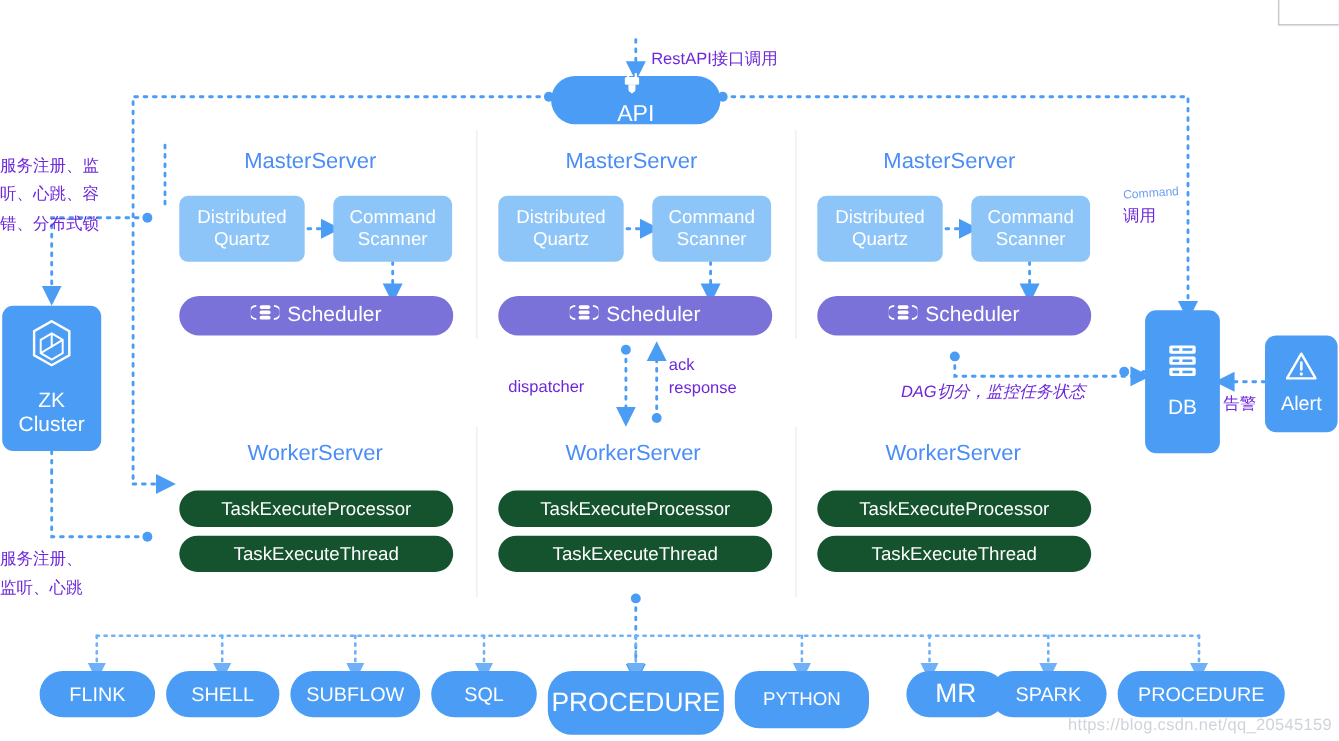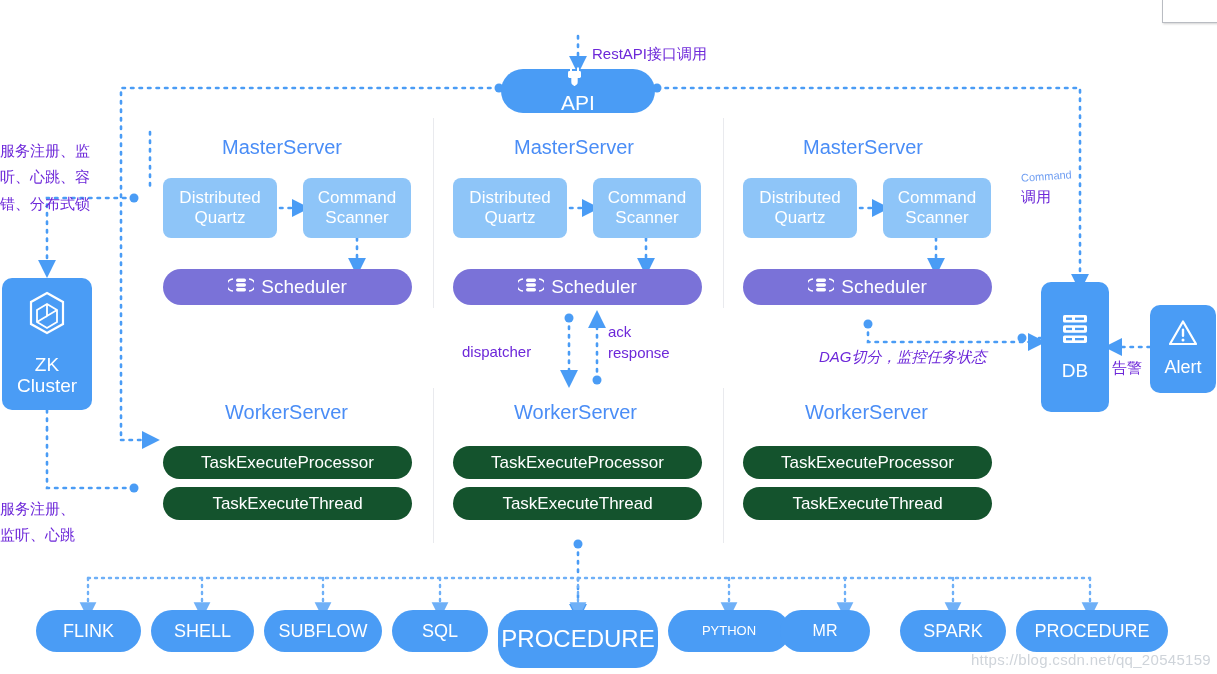--- a/index.html
+++ b/index.html
@@ -245,21 +245,21 @@
       </svg>
     </span>
     <span>Alert</span>
   </div>
 
   <div class="node pill" style="left:36px;top:610px;width:105px;height:42px;font-size:18px;">FLINK</div>
   <div class="node pill" style="left:151px;top:610px;width:103px;height:42px;font-size:18px;">SHELL</div>
   <div class="node pill" style="left:264px;top:610px;width:118px;height:42px;font-size:18px;">SUBFLOW</div>
   <div class="node pill" style="left:392px;top:610px;width:96px;height:42px;font-size:18px;">SQL</div>
   <div class="node pill" style="left:498px;top:610px;width:160px;height:58px;font-size:24px;">PROCEDURE</div>
-  <div class="node pill" style="left:668px;top:610px;width:122px;height:42px;font-size:13px;">PYTHON</div>
-  <div class="node pill" style="left:780px;top:610px;width:90px;height:42px;font-size:16px;">MR</div>
+  <div class="node pill" style="left:668px;top:610px;width:122px;height:52px;font-size:17px;">PYTHON</div>
+  <div class="node pill" style="left:824px;top:610px;width:90px;height:42px;font-size:24px;">MR</div>
   <div class="node pill" style="left:900px;top:610px;width:106px;height:42px;font-size:18px;">SPARK</div>
   <div class="node pill" style="left:1016px;top:610px;width:152px;height:42px;font-size:18px;">PROCEDURE</div>
 
   <div class="watermark">https://blog.csdn.net/qq_20545159</div>
   <div class="corner"></div>
 
 </div>
 
 </body></html>

